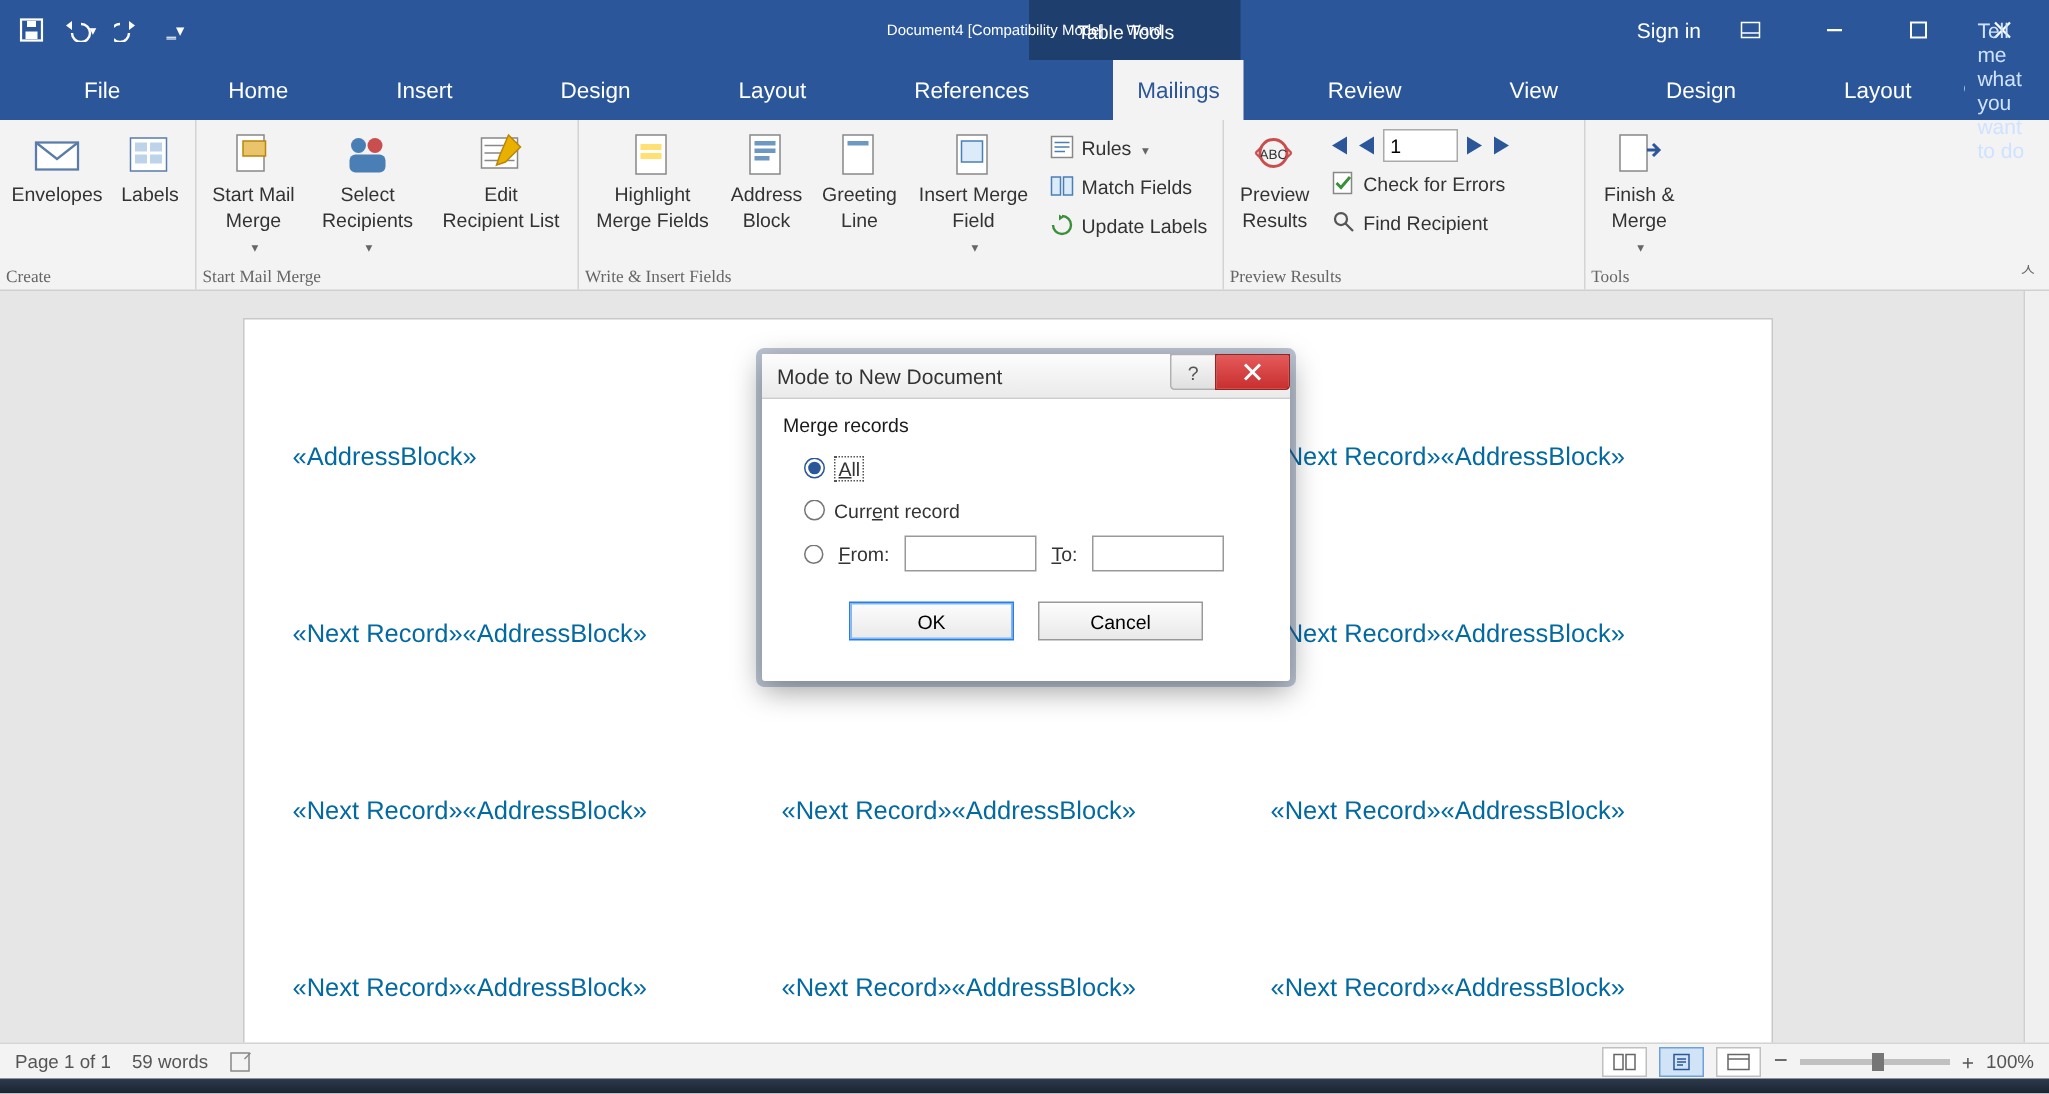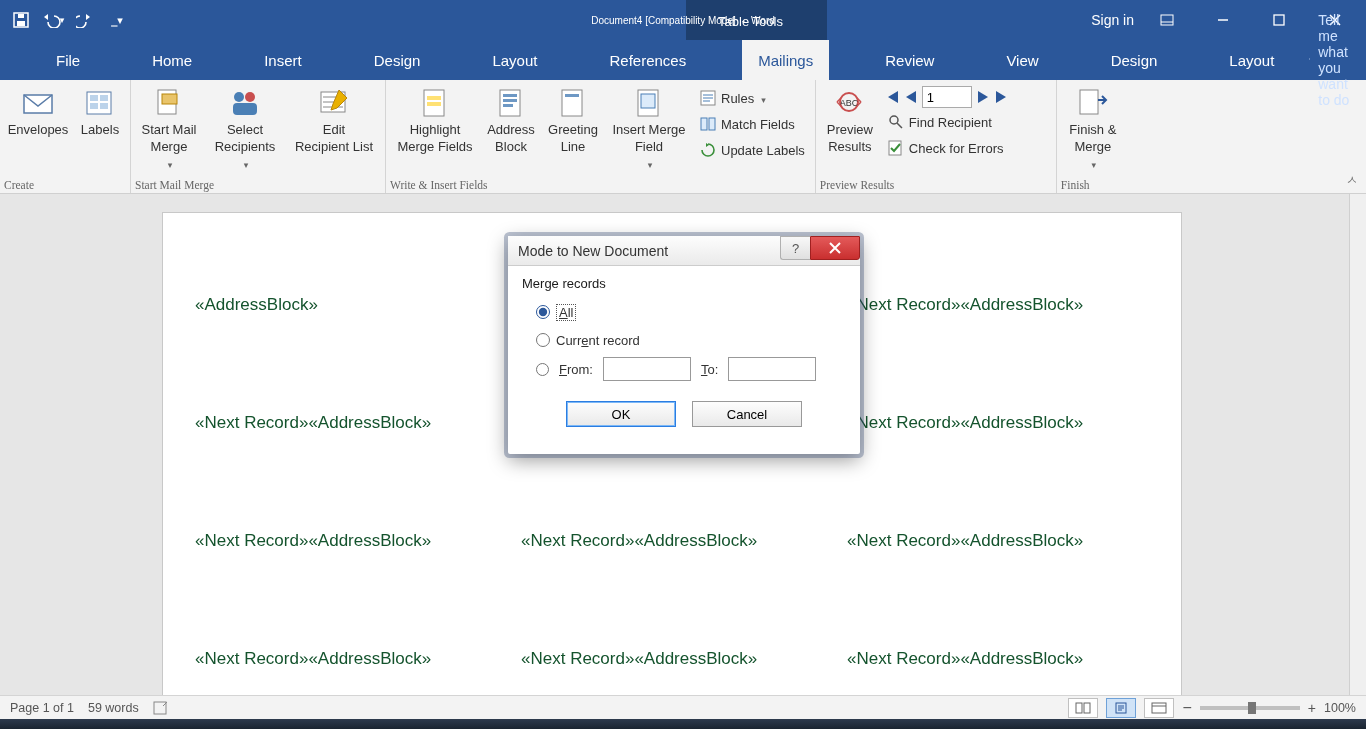--- a/index.html
+++ b/index.html
@@ -35,21 +35,21 @@
 .small-row { display: flex; flex-direction: column; gap: 2px; padding: 2px; }
 .small-btn { display: flex; align-items: center; gap: 5px; font-size: 13px; color: #333; height: 24px; padding: 0 4px; cursor: pointer; }
 .nav-row { display: flex; align-items: center; gap: 4px; }
 .nav-row input { width: 50px; height: 22px; font-size: 13px; padding: 0 4px; border: 1px solid #aaa; }
 .dd-caret::after { content: "▾"; font-size: 9px; color: #666; margin-left: 2px; }
 .collapse-caret { position: absolute; right: 8px; bottom: 4px; font-size: 12px; color: #666; cursor: pointer; }
 
 
 .doc-area { position: absolute; top: 194px; left: 0; right: 0; bottom: 30px; background: #e6e6e6; overflow: hidden; }
 .page { position: absolute; left: 162px; top: 18px; width: 1020px; height: 520px; background: #fff; border: 1px solid #c8c8c8; padding: 82px 32px 24px 32px; }
-.label-grid { display: grid; grid-template-columns: 1fr 1fr 1fr; row-gap: 98px; column-gap: 24px; font-size: 17px; color: #14532d; font-family: Calibri, sans-serif; }
+.label-grid { display: grid; grid-template-columns: 1fr 1fr 1fr; row-gap: 98px; column-gap: 24px; font-size: 17px; color: #0369a1; font-family: Calibri, sans-serif; }
 .label-cell { white-space: nowrap; }
 .scrollbar-v { position: absolute; right: 0; top: 0; bottom: 0; width: 17px; background: #f0f0f0; border-left: 1px solid #d0d0d0; }
 
 
 .modal-shadow { position: absolute; left: 508px; top: 236px; width: 352px; height: 218px; border-radius: 2px; box-shadow: 0 0 0 4px rgba(60,80,120,0.35), 0 6px 20px rgba(0,0,0,0.4); background: #fff; z-index: 50; }
 .dlg-title { height: 30px; background: linear-gradient(#fdfdfd,#eaeaea); border-bottom: 1px solid #ccc; display: flex; align-items: center; padding-left: 10px; font-size: 14px; color: #333; position: relative; }
 .dlg-title-btns { position: absolute; right: 0; top: 0; display: flex; height: 24px; }
 .dlg-help { width: 30px; background: linear-gradient(#f8f8f8,#e0e0e0); border: 1px solid #b0b0b0; border-right: none; display: flex; align-items: center; justify-content: center; font-size: 13px; color: #555; border-radius: 0 0 0 3px; }
 .dlg-close { width: 50px; background: linear-gradient(#e45a5a,#c92f2f); border: 1px solid #a02020; display: flex; align-items: center; justify-content: center; color: #fff; font-weight: bold; border-radius: 0 0 3px 0; }
 .dlg-body { padding: 10px 14px 8px; font-size: 13px; color: #333; }
@@ -343,52 +343,52 @@
               </svg>
             </span>
           <span style="cursor:pointer">
               <svg width="16" height="14">
                 <path d="M14 1 V13 M2 1 L12 7 L2 13 Z" fill="#2b579a"></path>
               </svg>
             </span>
         </div>
         <div class="small-btn">
             <svg width="16" height="16">
+              <rect x="1" y="1" width="12" height="14" fill="#fff" stroke="#888"></rect>
+              <path d="M3 8 L6 11 L12 4" fill="none" stroke="#3a8f3a" stroke-width="2"></path>
+            </svg>
+            <span>Check for Errors</span>
+          </div>
+        <div class="small-btn">
+            <svg width="16" height="16">
               <circle cx="6" cy="6" r="4" fill="none" stroke="#555" stroke-width="1.5"></circle>
               <path d="M9 9 L14 14" stroke="#555" stroke-width="1.5"></path>
             </svg>
             <span>Find Recipient</span>
-          </div>
-        <div class="small-btn">
-            <svg width="16" height="16">
-              <rect x="1" y="1" width="12" height="14" fill="#fff" stroke="#888"></rect>
-              <path d="M3 8 L6 11 L12 4" fill="none" stroke="#3a8f3a" stroke-width="2"></path>
-            </svg>
-            <span>Check for Errors</span>
           </div>
       </div>
     </div>
     <div class="group-label">Preview Results</div>
   </div>
 
   <div class="group" style="border-right:none">
     <div class="group-body">
       <div class="big-btn" style="width:64px">
         <div class="ico-large">
             <svg width="34" height="34">
               <rect x="4" y="4" width="18" height="24" fill="#fff" stroke="#888"></rect>
               <path d="M22 14 L30 14 M26 10 L30 14 L26 18" fill="none" stroke="#2b579a" stroke-width="2"></path>
             </svg>
           </div>
         <span style="white-space:pre-line">Finish &amp;
 Merge</span>
           <span class="dd-caret"></span>
       </div>
     </div>
-    <div class="group-label">Finish</div>
+    <div class="group-label">Tools</div>
   </div>
   <span class="collapse-caret">ㅅ</span>
 </div>
 
 <div class="doc-area">
   <div class="page">
     <div class="label-grid">
       <div class="label-cell">«AddressBlock»</div>
       <div class="label-cell"></div>
       <div class="label-cell">«Next Record»«AddressBlock»</div>

